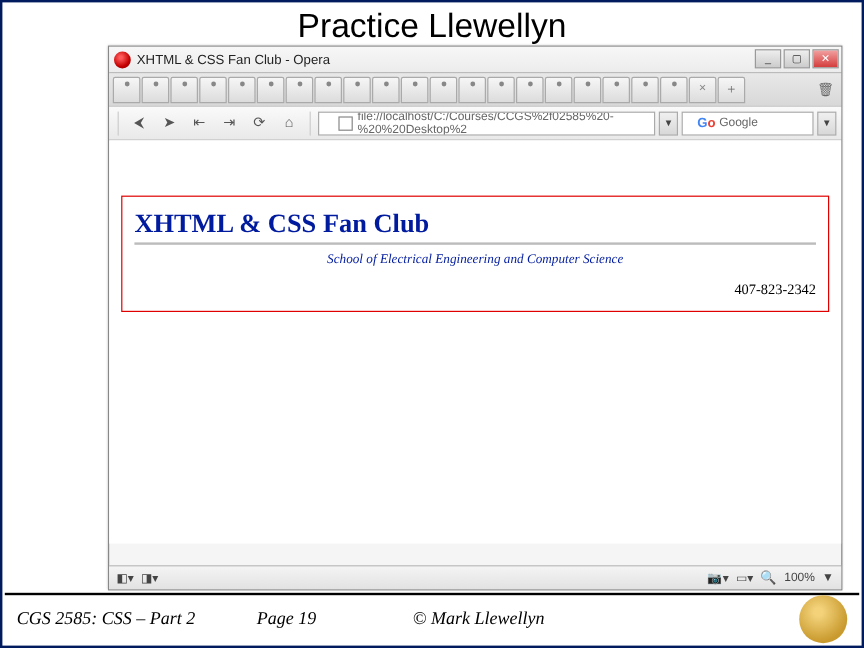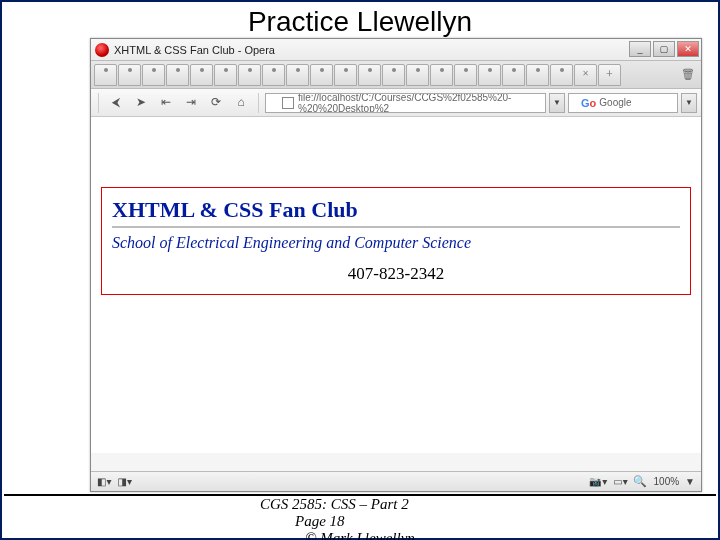--- a/index.html
+++ b/index.html
@@ -179,51 +179,52 @@
     width:16px;height:20px;
     background:linear-gradient(#f0f0f0,#d8d8d8);
     border:1px solid #aaa;
     display:flex;align-items:center;justify-content:center;
     font-size:8px;color:#444;
     cursor:pointer;
   }
   .content-area {
     background:#fff;
     height: calc(100% - 22px - 18px - 28px - 28px - 20px);
-    padding: 70px 10px 10px 10px;
+    padding: 46px 10px 10px 10px;
     position:relative;
   }
   .red-box {
     border: 1px solid #e00000;
     padding: 6px 10px 10px 10px;
     font-family: "Times New Roman", serif;
   }
   .club-heading {
     color: #001b9e;
     font-size: 22px;
     font-weight: bold;
     padding: 3px 0;
     border-bottom: 2px solid #bcbcbc;
     margin-bottom: 6px;
   }
   .school {
     color: #001b9e;
-    font-size: 16px;
+    font-size: 11px;
     font-family: "Times New Roman", serif;
     font-style: italic;
     margin-bottom: 12px;
+    text-align: center;
   }
   .addr {
     color: #001b9e;
     font-size: 11px;
     margin-bottom: 18px;
   }
   .phone {
-    font-size: 17px;
-    text-align: center;
+    font-size: 12px;
+    text-align: right;
     color: #000;
   }
   .statusbar {
     position:absolute;
     bottom:0; left:0; right:0;
     height: 20px;
     background: linear-gradient(#f4f4f4,#e2e2e2);
     border-top:1px solid #bbb;
     display:flex;
     align-items:center;
@@ -241,21 +242,20 @@
     left: 2px;
     right: 2px;
     height: 42px;
     background: #fff;
     border-top: 2px solid #000;
     display: flex;
     align-items: center;
     padding: 0 10px;
     font-style: italic;
     font-size: 15px;
-    flex-direction: column;
   }
   .footer .f-left { width: 200px; }
   .footer .f-mid { width: 130px; }
   .footer .f-right { flex:1; }
   .footer .logo {
     width: 40px; height: 40px;
     background: radial-gradient(circle at 40% 35%, #f3d27a 10%, #c99a2e 70%);
     border-radius: 50%;
     margin-left: auto;
   }
@@ -341,18 +341,18 @@
       <span>📷▾</span>
       <span>▭▾</span>
       <span class="zoom-icon">🔍</span>
       <span>100%</span>
       <span>▼</span>
     </div>
   </div>
 
   <div class="footer">
     <div class="f-left">CGS 2585: CSS – Part 2</div>
-    <div class="f-mid">Page 18</div>
+    <div class="f-mid">Page 19</div>
     <div class="f-right">© Mark Llewellyn</div>
     <div class="logo"></div>
   </div>
 
 </div>
 
 </body></html>

